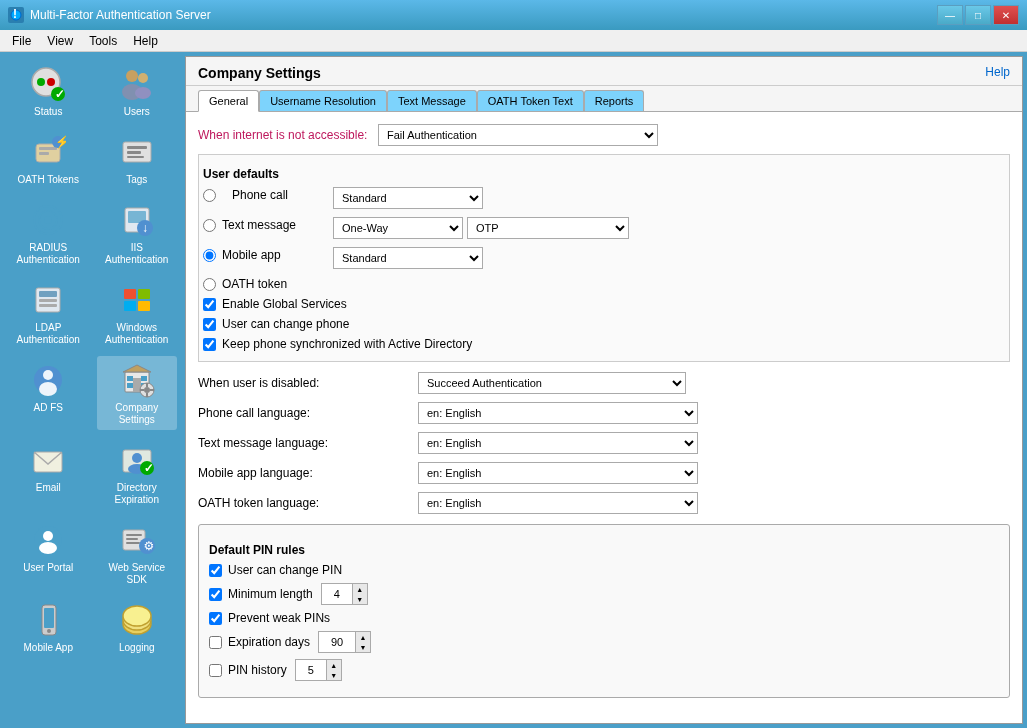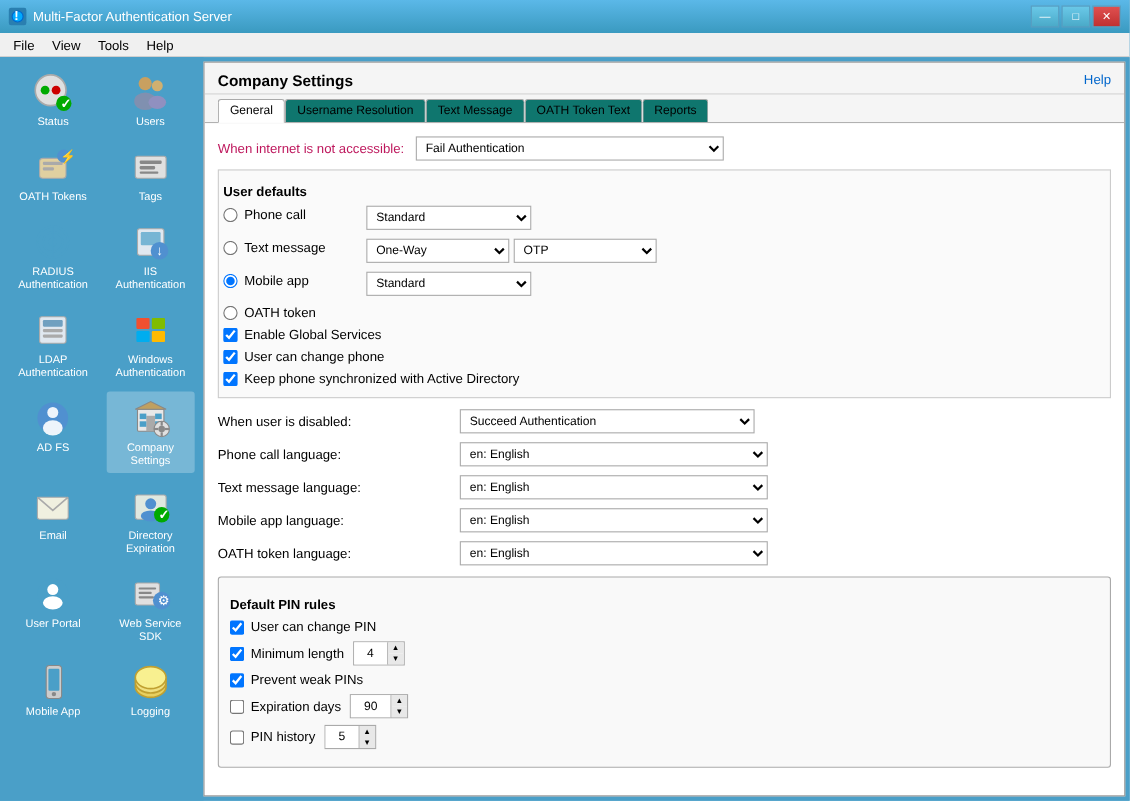--- a/index.html
+++ b/index.html
@@ -106,21 +106,21 @@
       background: #f5f5f5;
       padding: 4px 12px 0 12px;
       display: flex;
       gap: 0;
       border-bottom: 1px solid #aaa;
     }
     .tab {
       padding: 4px 10px;
       border: 1px solid #aaa;
       border-bottom: none;
-      background: #0f766e;
+      background: #7dd3fc;
       cursor: pointer;
       color: #000;
       font-size: 11px;
       border-radius: 3px 3px 0 0;
     }
     .tab.active {
       background: #fff;
       border-bottom: 1px solid #fff;
       margin-bottom: -1px;
       z-index: 1;
@@ -470,41 +470,41 @@
         <select style="width: 280px;">
           <option>Fail Authentication</option>
           <option>Succeed Authentication</option>
         </select>
       </div>
 
       <div style="border: 1px solid #ccc; padding: 4px; margin-bottom: 10px; background: #fafafa;">
         <div class="section-title">User defaults</div>
 
         <div class="form-row">
-          <div class="radio-group" style="min-width:130px;">
+          <div class="radio-group" style="min-width:130px;gap:10px;">
             <input type="radio" name="default_method" style="">
             <label>Phone call</label>
           </div>
           <select style="width:150px;">
             <option>Standard</option>
             <option>Custom</option>
           </select>
         </div>
 
         <div class="form-row">
           <div class="radio-group" style="min-width:130px;">
             <input type="radio" name="default_method" style="">
             <label>Text message</label>
           </div>
           <div class="inline-selects">
             <select style="width:130px;">
               <option>One-Way</option>
               <option>Two-Way</option>
             </select>
-            <select style="width:130px;">
+            <select style="width:162px;">
               <option>OTP</option>
               <option>PIN</option>
             </select>
           </div>
         </div>
 
         <div class="form-row">
           <div class="radio-group" style="min-width:130px;">
             <input type="radio" name="default_method" checked="" style="">
             <label>Mobile app</label>

